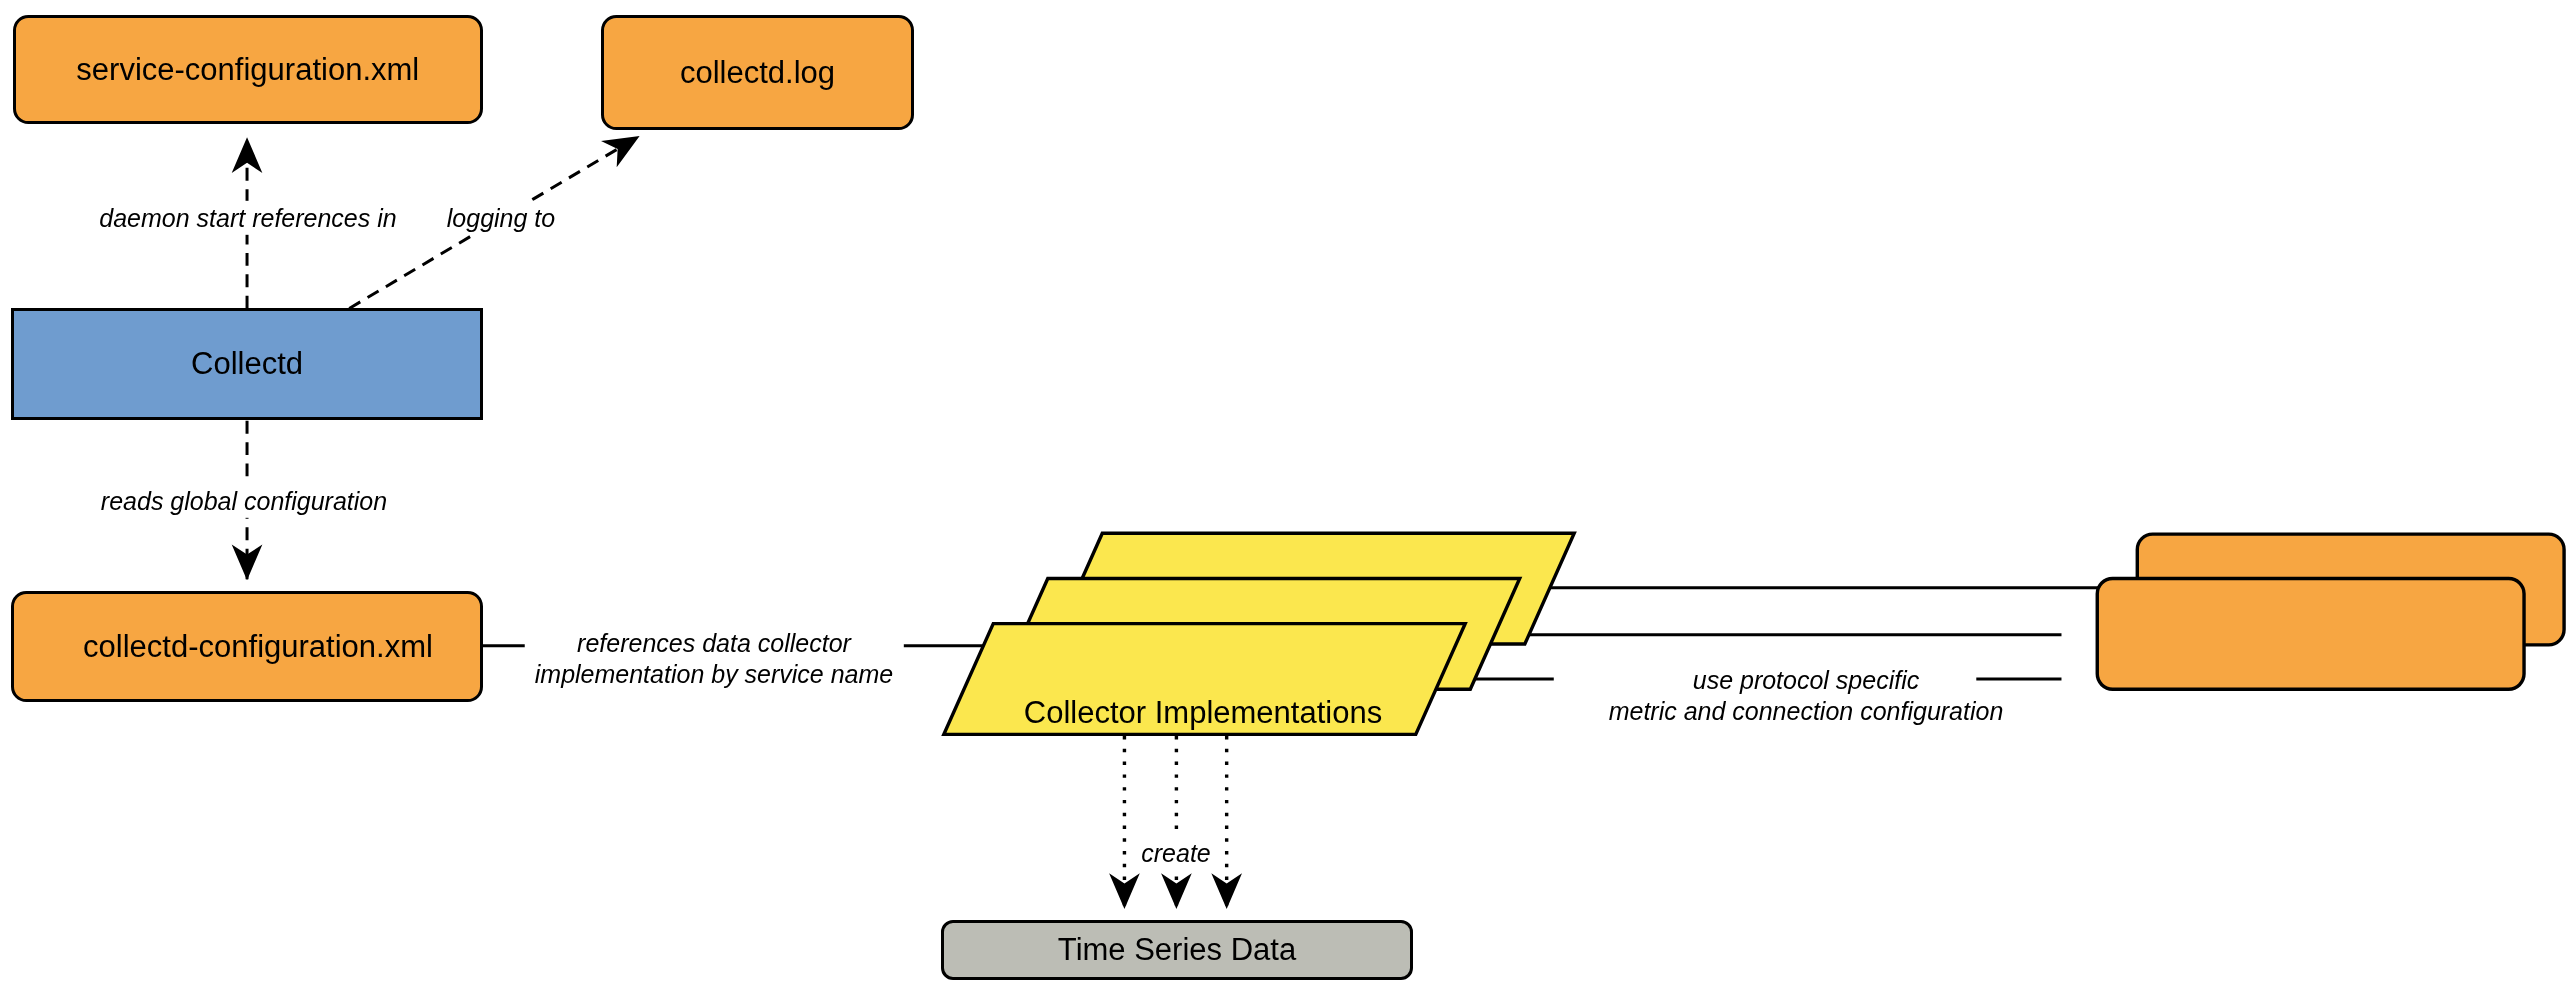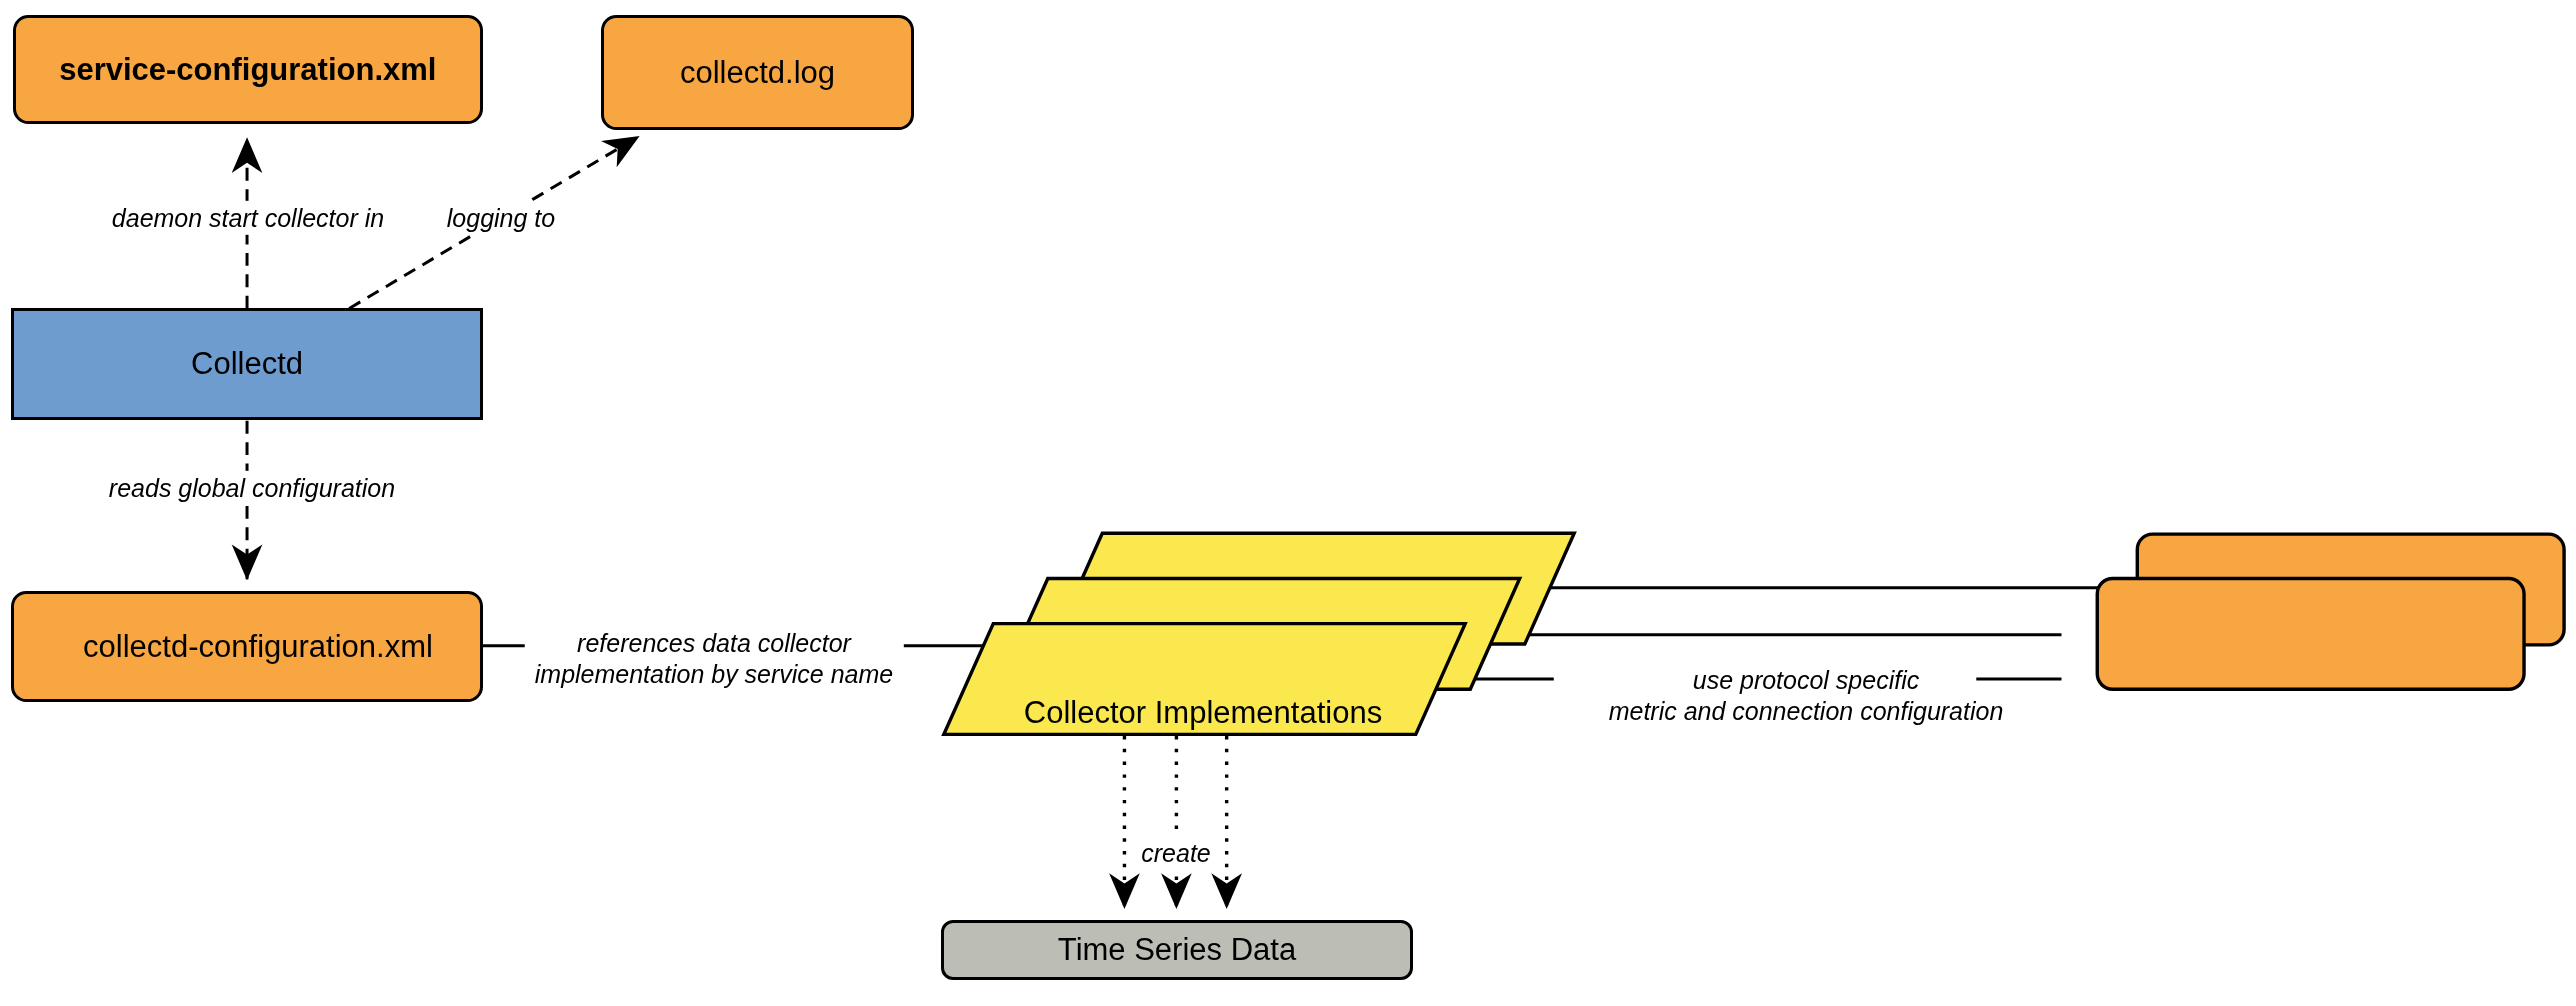--- a/index.html
+++ b/index.html
@@ -52,21 +52,21 @@
     font-style: italic;
     font-size: 25px;
     line-height: 31px;
     color: #000000;
     text-align: center;
     white-space: nowrap;
   }
   .bg-white { background: #ffffff; padding: 1.7px 5.1px; }
   .lbl-daemon   { left: 248px;  top: 218px; }
   .lbl-logging  { left: 501px;  top: 218px; }
-  .lbl-reads    { left: 244px;  top: 488px; margin-left: 8px; }
+  .lbl-reads    { left: 244px;  top: 501px; }
   .lbl-refs     { left: 714px;  top: 659px; }
   .lbl-protocol { left: 1763px; top: 696px; margin-left: 43px; }
   .lbl-create   { left: 1176px; top: 853px; }
 </style>
 </head>
 <body>
 
 <div id="canvas">
 
   <svg id="wires" width="2576" height="1007" viewBox="0 0 3024 1182">
@@ -93,21 +93,21 @@
     <line x1="1440" y1="864" x2="1440" y2="1066" stroke="#000000" stroke-width="4" stroke-dasharray="4 11" marker-end="url(#arrowhead)"></line>
 
     <rect x="2509" y="627" width="501" height="130" rx="18" stroke="#000000" stroke-width="4" fill="#F7A642"></rect>
     <rect x="2462" y="679" width="501" height="130" rx="18" stroke="#000000" stroke-width="4" fill="#F7A642"></rect>
 
     <polygon points="1294,626 1848,626 1790,756 1236,756" stroke="#000000" stroke-width="4" fill="#FBE74E"></polygon>
     <polygon points="1230,679 1784,679 1726,809 1172,809" stroke="#000000" stroke-width="4" fill="#FBE74E"></polygon>
     <polygon points="1166,732 1720,732 1662,862 1108,862" stroke="#000000" stroke-width="4" fill="#FBE74E"></polygon>
   </svg>
 
-  <div class="node rounded node-service" style="background-color: rgb(247, 166, 66); font-weight: bold;">
+  <div class="node rounded node-service" style="background-color: rgb(247, 166, 66);">
     <span>service-configuration.xml</span>
   </div>
 
   <div class="node rounded node-log" style="background-color: rgb(247, 166, 66);">
     <span>collectd.log</span>
   </div>
 
   <div class="node node-collectd" style="background-color: rgb(111, 156, 207);">
     <span>Collectd</span>
   </div>
@@ -116,21 +116,21 @@
     <span>collectd-configuration.xml</span>
   </div>
 
   <div class="shape-label label-impl">Collector Implementations</div>
 
 
   <div class="node node-tsd" style="background-color: rgb(188, 189, 181);">
     <span>Time Series Data</span>
   </div>
 
-  <div class="edge-label bg-white lbl-daemon">daemon start collector in</div>
+  <div class="edge-label bg-white lbl-daemon">daemon start references in</div>
 
   <div class="edge-label bg-white lbl-logging">logging to</div>
 
   <div class="edge-label bg-white lbl-reads">reads global configuration</div>
 
   <div class="edge-label lbl-refs">
     <div>references data collector</div>
     <div>implementation by service name</div>
   </div>
 

